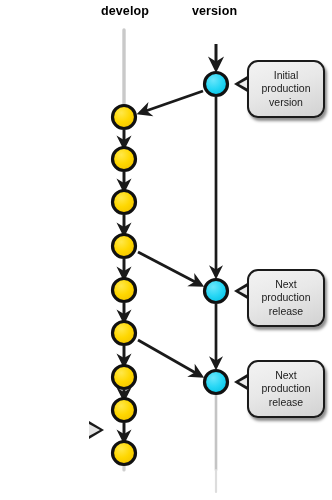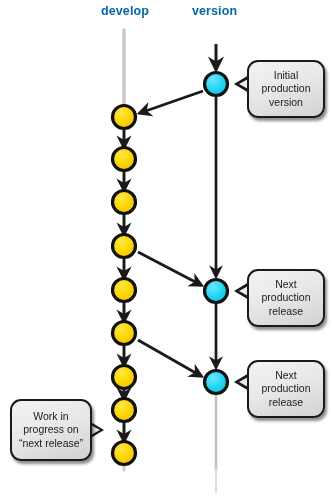--- a/index.html
+++ b/index.html
@@ -23,21 +23,21 @@
     left: 0;
     top: 0;
     width: 332px;
     height: 500px;
   }
   .lane-label {
     position: absolute;
     font-family: "Liberation Sans", sans-serif;
     font-size: 12.5px;
     font-weight: bold;
-    color: #0369a1;
+    color: #000000;
     letter-spacing: 0.1px;
     white-space: nowrap;
   }
   #label-develop {
     left: 101px;
     top: 4px;
   }
   #label-master {
     left: 192px;
     top: 4px;
@@ -226,19 +226,14 @@
   <div class="tail tail-left-outer" id="tail-next2-outer"></div>
   <div class="tail tail-left-inner" id="tail-next2-inner"></div>
   <div class="callout" id="callout-next-2">
     <span class="ctext">Next
 production
 release</span>
   </div>
 
   <div class="tail tail-right-outer" id="tail-wip-outer"></div>
   <div class="tail tail-right-inner" id="tail-wip-inner"></div>
-  <div class="callout" id="callout-wip">
-    <span class="ctext">Work in
-progress on
-“next release”</span>
-  </div>
 
 </div>
 
 </body></html>

